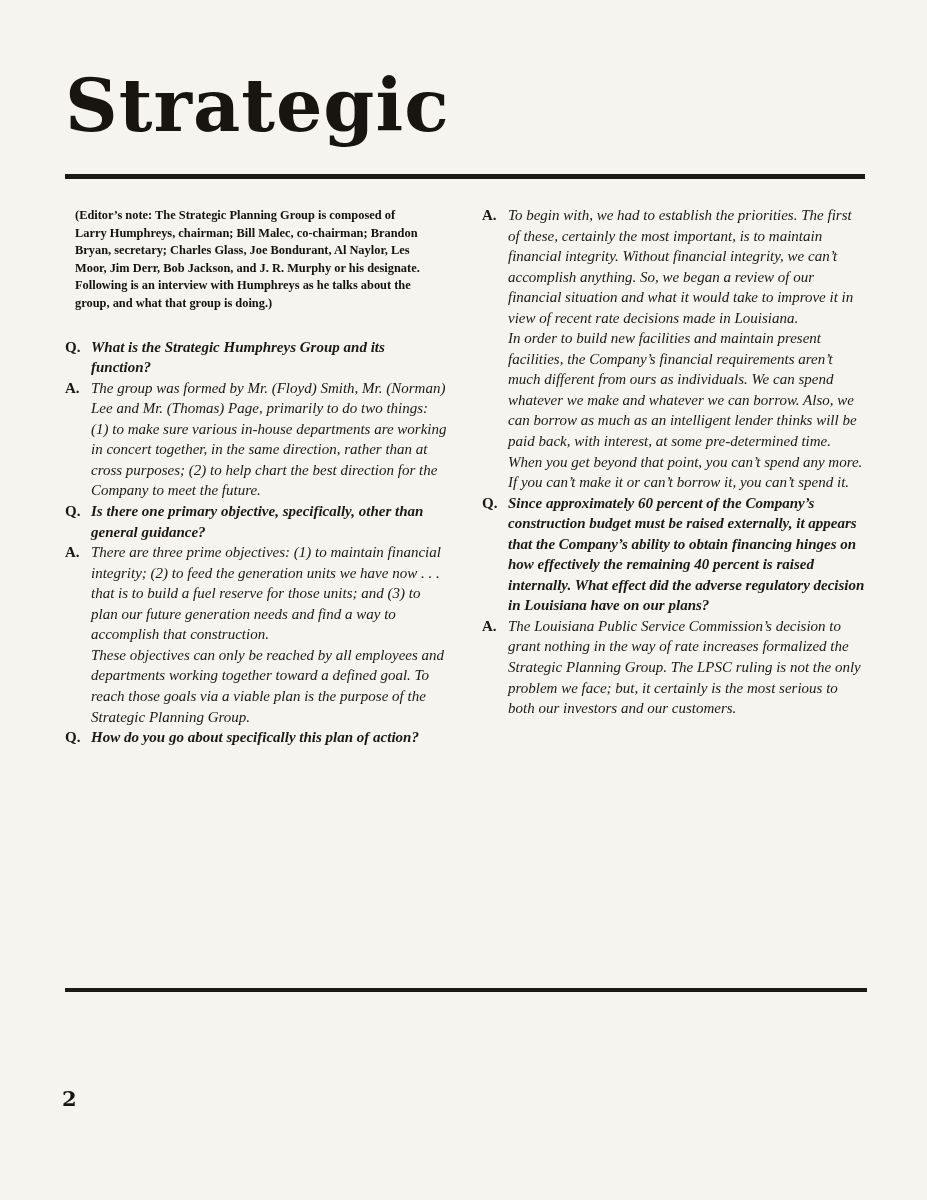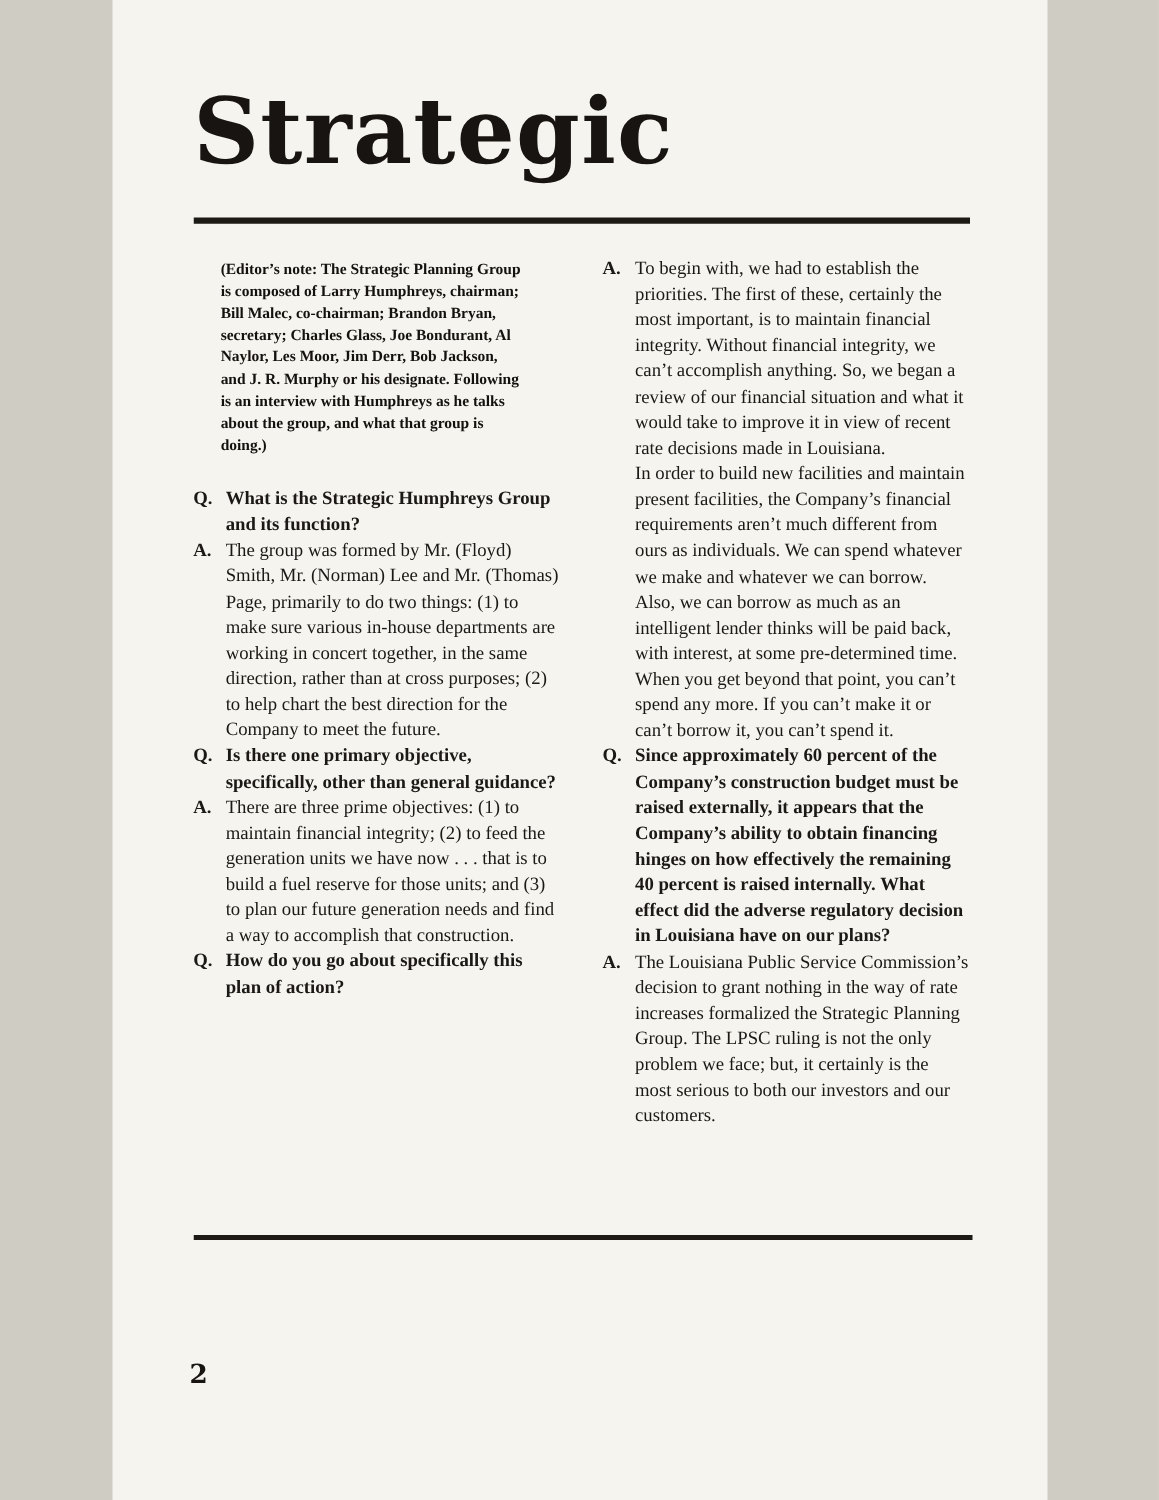--- a/index.html
+++ b/index.html
@@ -1,18 +1,18 @@
 <!DOCTYPE html>
 <html><head>
 <meta charset="utf-8">
 <style>
   * { margin: 0; padding: 0; box-sizing: border-box; }
   html, body { background: #cfccc3; }
   .page {
-    width: 748px;
+    width: 927px;
     height: 1200px;
     margin: 0 auto;
     background: #f6f4ee;
     position: relative;
     font-family: "Liberation Serif", serif;
     color: #1b1815;
     padding: 52px 62px 0 65px;
     overflow: hidden;
   }
   .masthead {
@@ -35,33 +35,33 @@
   }
   .col {
     flex: 1 1 0;
     font-size: 15px;
     line-height: 1.37;
   }
   .editors-note {
     font-weight: bold;
     font-size: 12.4px;
     line-height: 1.42;
-    margin: 2px 28px 24px 22px;
+    margin: 2px 28px 24px 10px;
     color: #14110e;
   }
   .qa {
     display: flex;
     align-items: flex-start;
   }
   .qa-label {
     flex: 0 0 26px;
     font-weight: bold;
   }
   .qa-body { flex: 1 1 auto; }
-  .qa-body p { margin: 0; }
+  .qa-body p { margin: 0; font-style: italic; }
   .qa.q .qa-body { font-weight: bold; }
   .rule-bottom {
     position: absolute;
     left: 65px;
     right: 60px;
     top: 988px;
     height: 4px;
     background: #1d1a16;
   }
   .page-number {
@@ -108,20 +108,21 @@
         <span class="qa-label">Q.</span>
         <div class="qa-body">
             <p>Is there one primary objective, specifically, other than general guidance?</p>
           </div>
       </div>
 
       <div class="qa a">
         <span class="qa-label">A.</span>
         <div class="qa-body">
           <p>There are three prime objectives: (1) to maintain financial integrity; (2) to feed the generation units we have now . . . that is to build a fuel reserve for those units; and (3) to plan our future generation needs and find a way to accomplish that construction.</p>
+          <p>These objectives can only be reached by all employees and departments working together toward a defined goal. To reach those goals via a viable plan is the purpose of the Strategic Planning Group.</p>
         </div>
       </div>
 
       <div class="qa q">
         <span class="qa-label">Q.</span>
         <div class="qa-body">
             <p>How do you go about specifically this plan of action?</p>
           </div>
       </div>
     </div>

